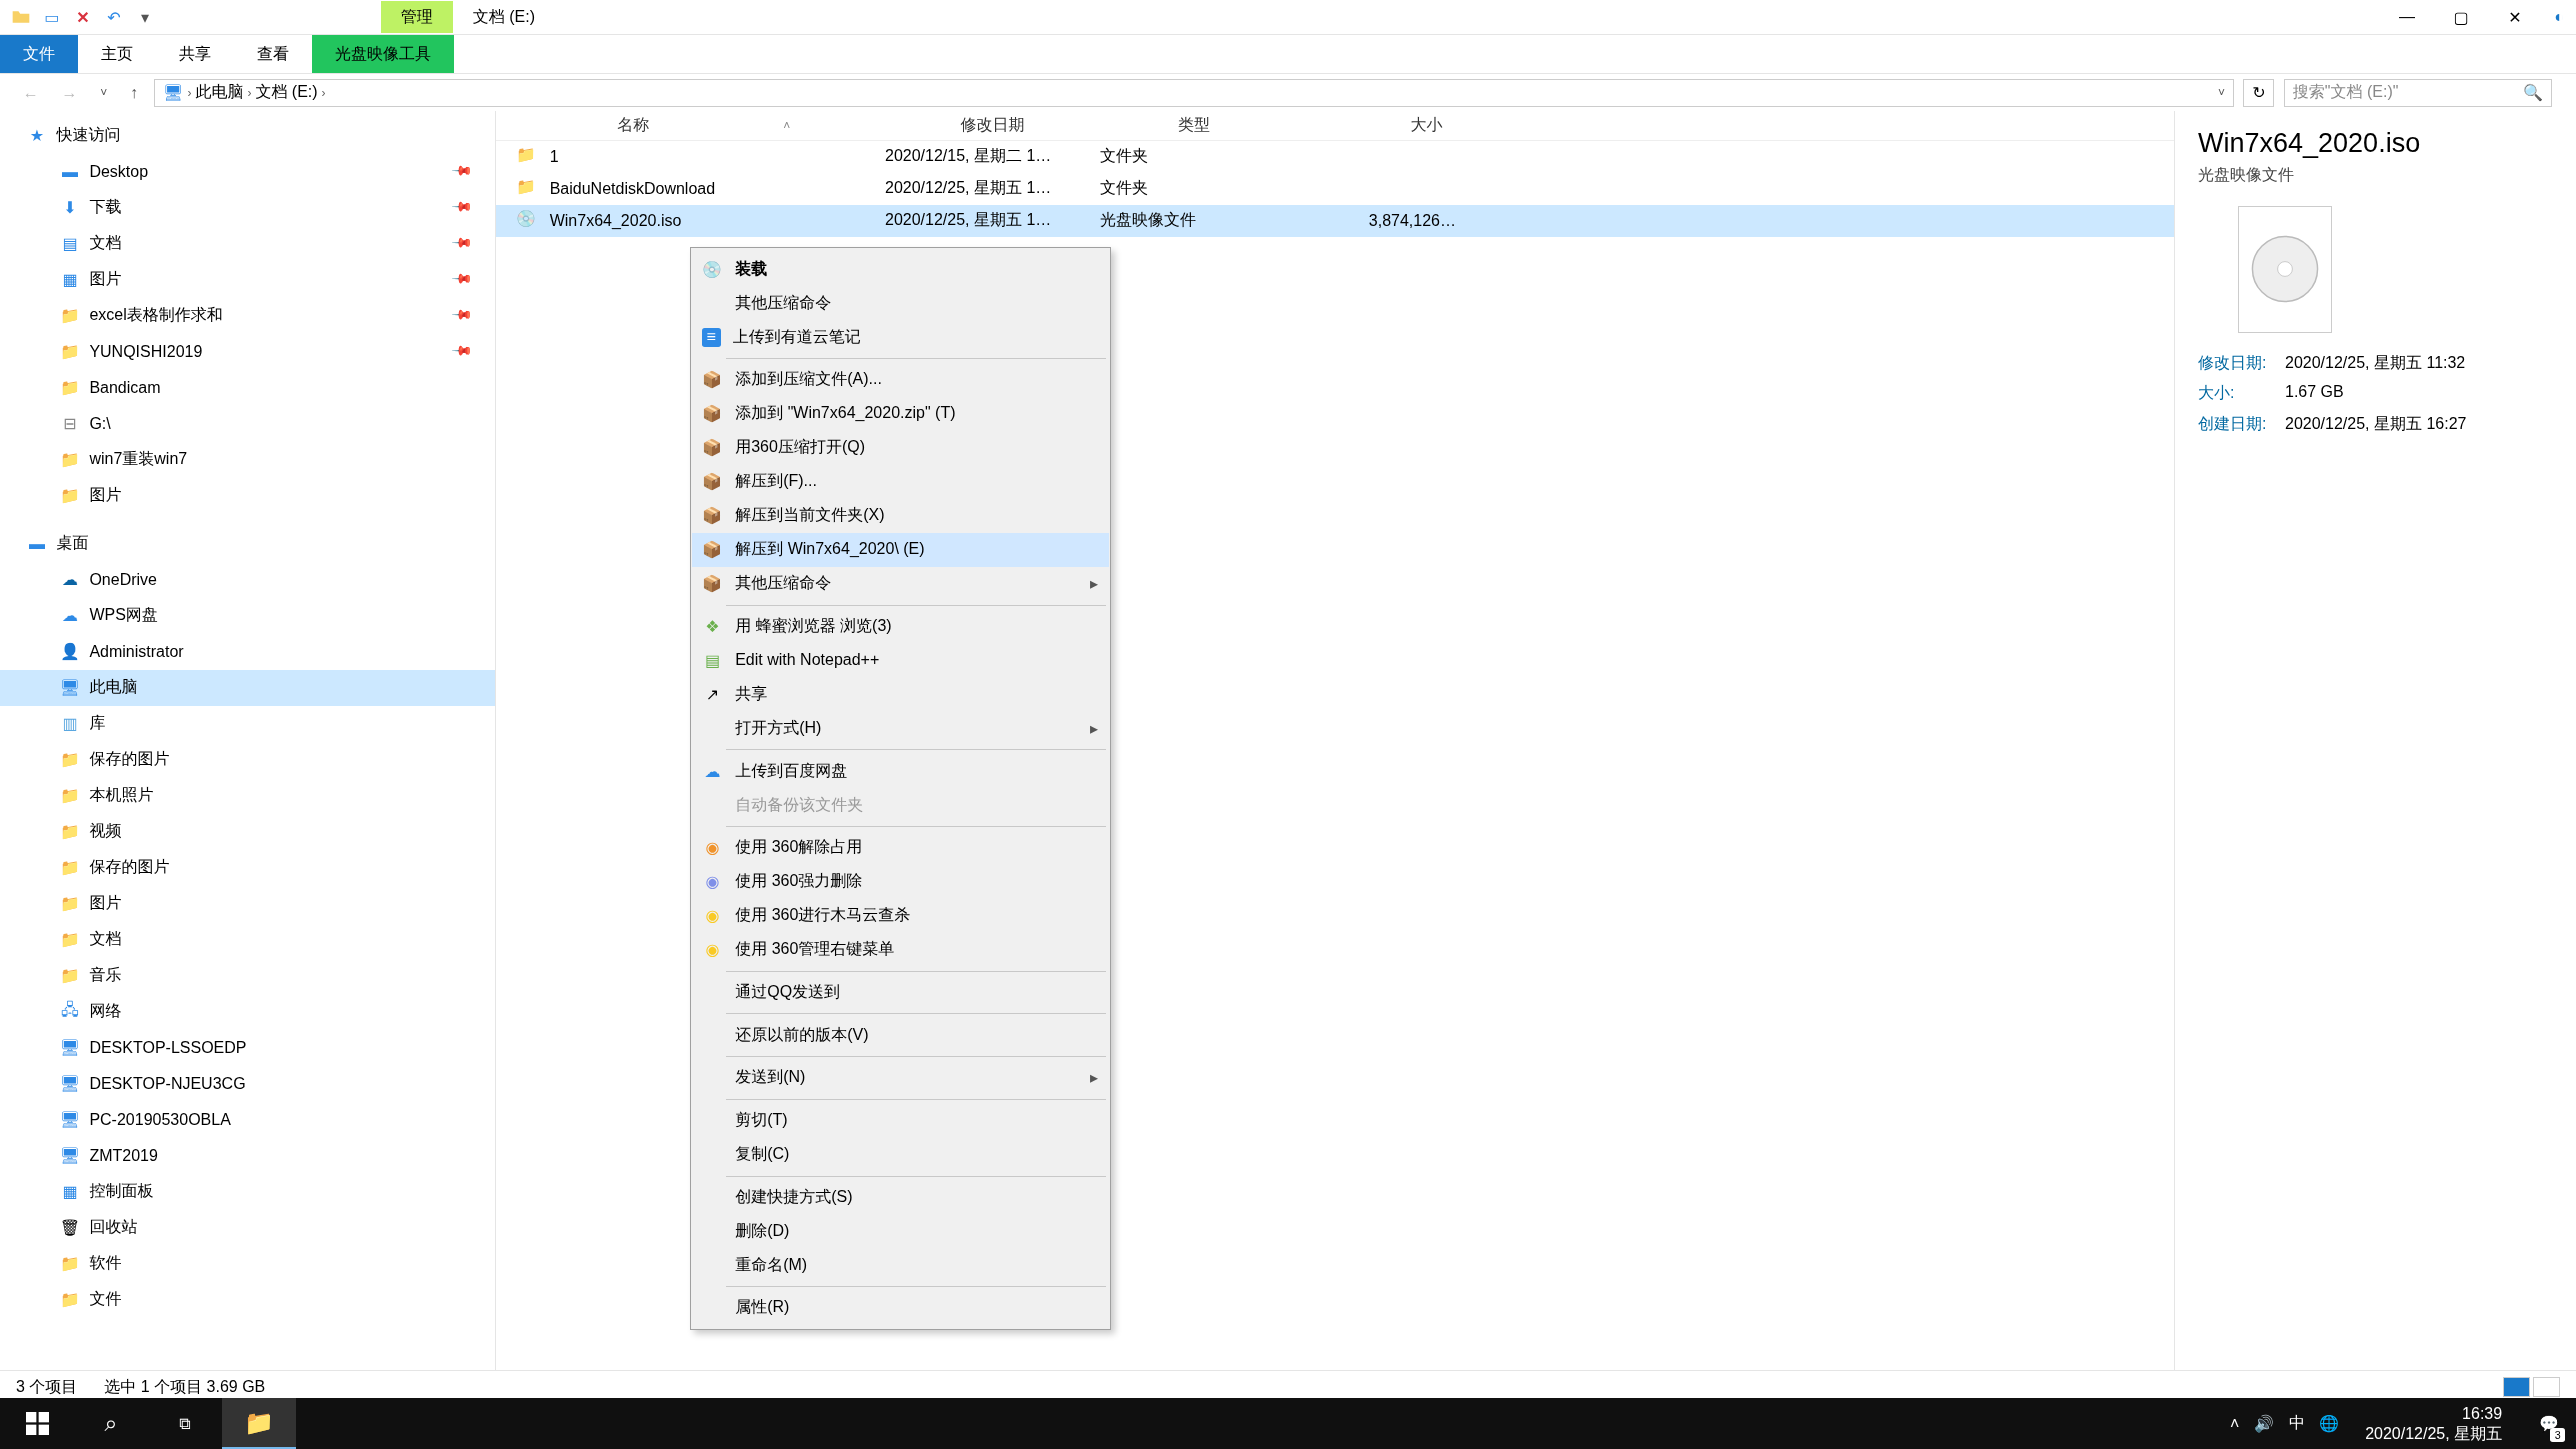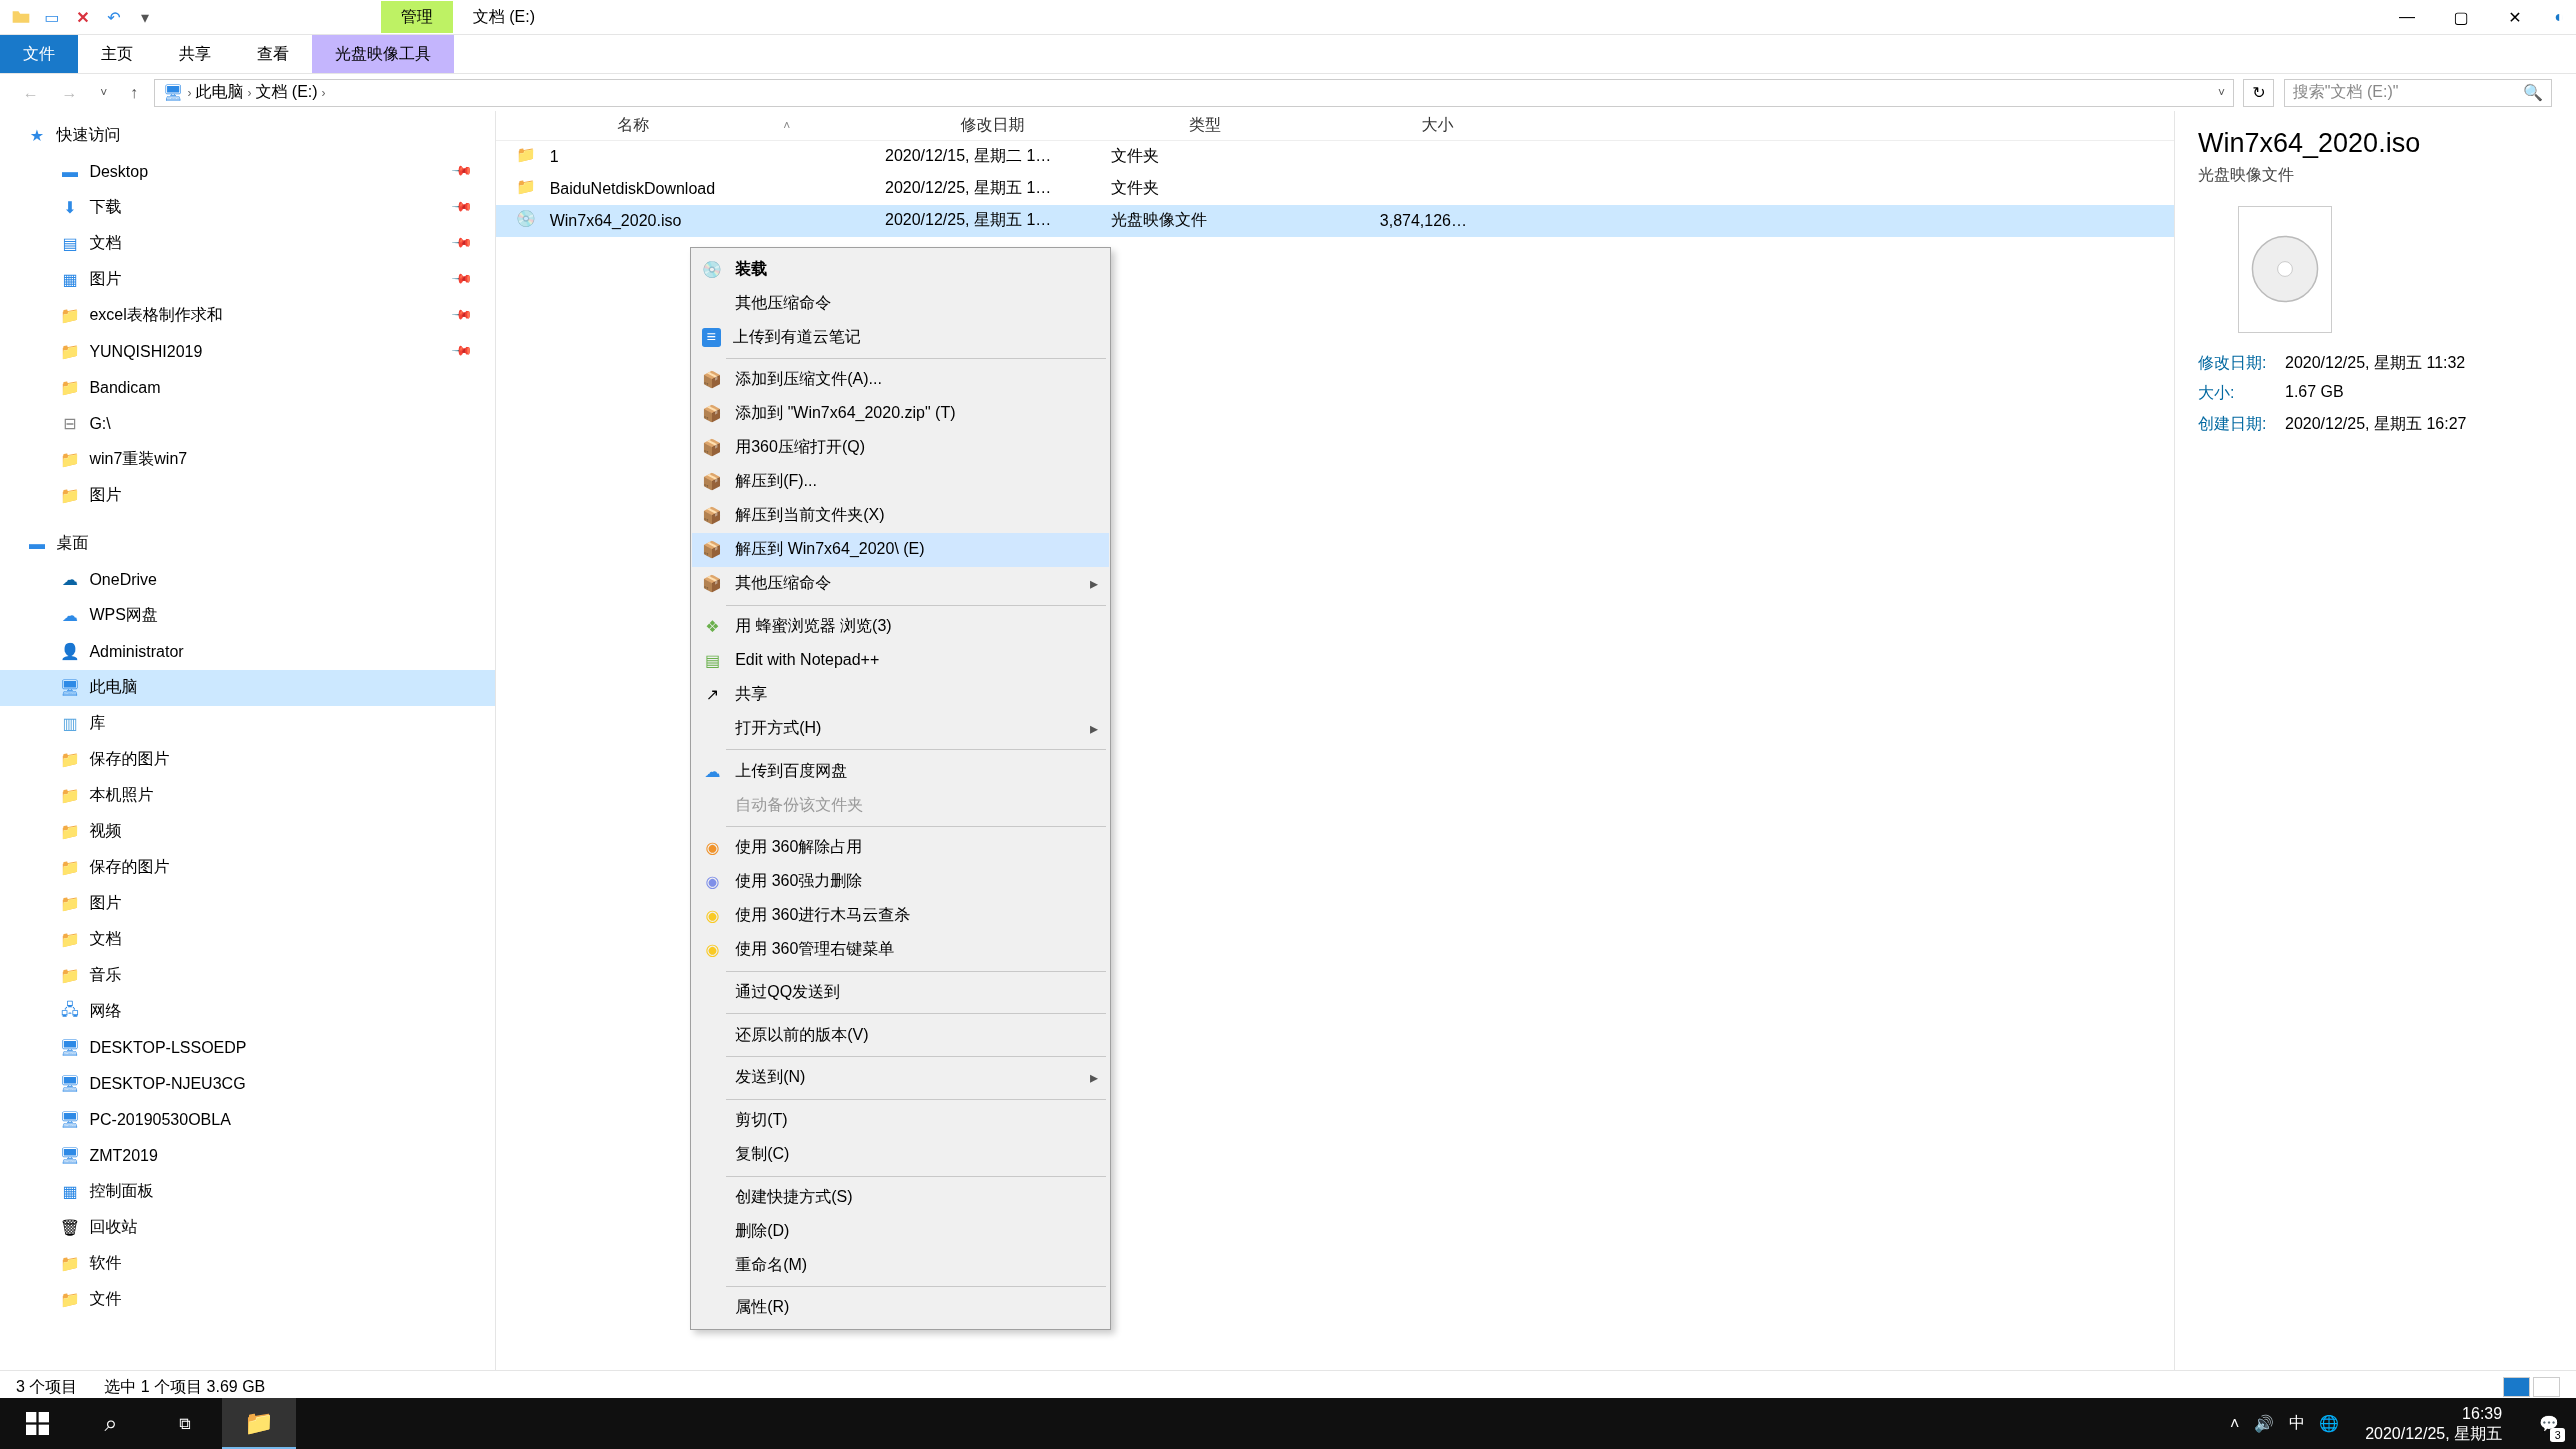--- a/index.html
+++ b/index.html
@@ -12,21 +12,21 @@
   .titlebar .tabgroup { display: flex; margin-left: 215px; }
   .tt-tab { padding: 5.4px 20px; }
   .tt-tab.active { background: #bef264; }
   .sysbtns { margin-left: auto; display: flex; }
   .sysbtn { width: 54px; height: 35px; display: flex; align-items: center; justify-content: center; }
 
   
   .ribbon { height: 38px; display: flex; align-items: stretch; }
   .rtab { padding: 9.4px 23px; }
   .rtab.file { background: #1979ca; color: #fff; }
-  .rtab.tool { background: #c4b5fd; }
+  .rtab.tool { background: #22c55e; }
 
   
   .addrbar { height: 38px; display: flex; align-items: center; gap: 9.4px; padding: 0 16px; border-top: 0.7px solid #e5e5e5; }
   .navarrow { color: #555; padding: 0 6.7px; }
   .navarrow.dis { color: #bbb; }
   .breadcrumb { flex: 1; border: 0.7px solid #ccc; height: 28px; display: flex; align-items: center; padding: 0 8px; gap: 4px; max-width: 2080px; }
   .bc-sep { color: #666; font-size: 12px; }
   .refresh { border: 0.7px solid #ccc; height: 28px; width: 31px; display: flex; align-items: center; justify-content: center; }
   .search { border: 0.7px solid #ccc; height: 28px; width: 268px; display: flex; align-items: center; padding: 0 8px; color: #888; }
   .search .sicon { margin-left: auto; }
@@ -45,21 +45,21 @@
   .fico-mon { color: #2e8ae6; }
   .fico-drv { color: #888; }
   .fico-blue { color: #2e8ae6; }
 
   
   .content { flex: 1; display: flex; flex-direction: column; }
   .cols { display: flex; height: 29.5px; align-items: center; color: #333; border-bottom: 0.7px solid #eee; }
   .col { padding: 0 13.4px; text-align: center; }
   .c-name { width: 389px; padding-left: 40px; }
   .c-date { width: 215px; }
-  .c-type { width: 188px; margin-left: 11px; }
+  .c-type { width: 188px; }
   .c-size { width: 168px; text-align: right; }
   .row { display: flex; height: 32px; align-items: center; }
   .row.sel { background: #cce8ff; }
   .row .c-name { display: flex; align-items: center; gap: 10.7px; padding-left: 20px; }
   .row .fico { width: 23px; height: 23px; }
 
   
   .details { width: 402px; border-left: 0.7px solid #e5e5e5; padding: 17.4px 23px; }
   .details .fname { font-size: 27px; margin-bottom: 5.4px; }
   .details .ftype { color: #444; margin-bottom: 20px; }

